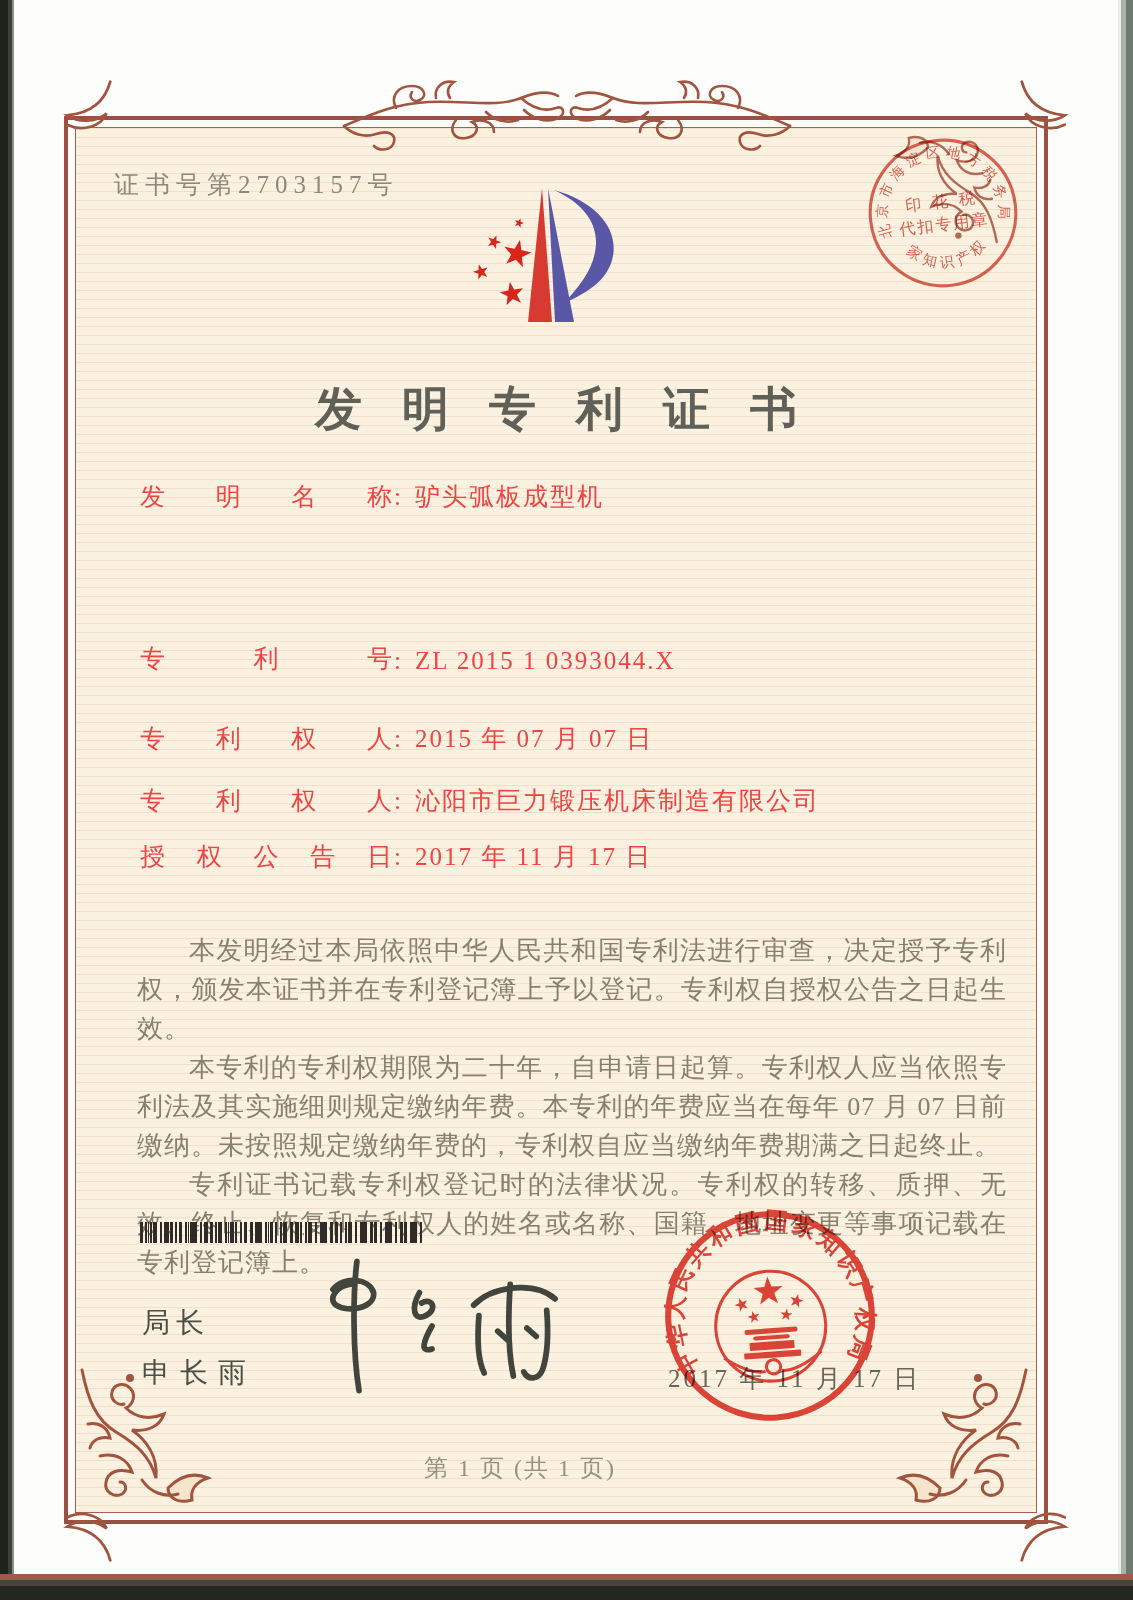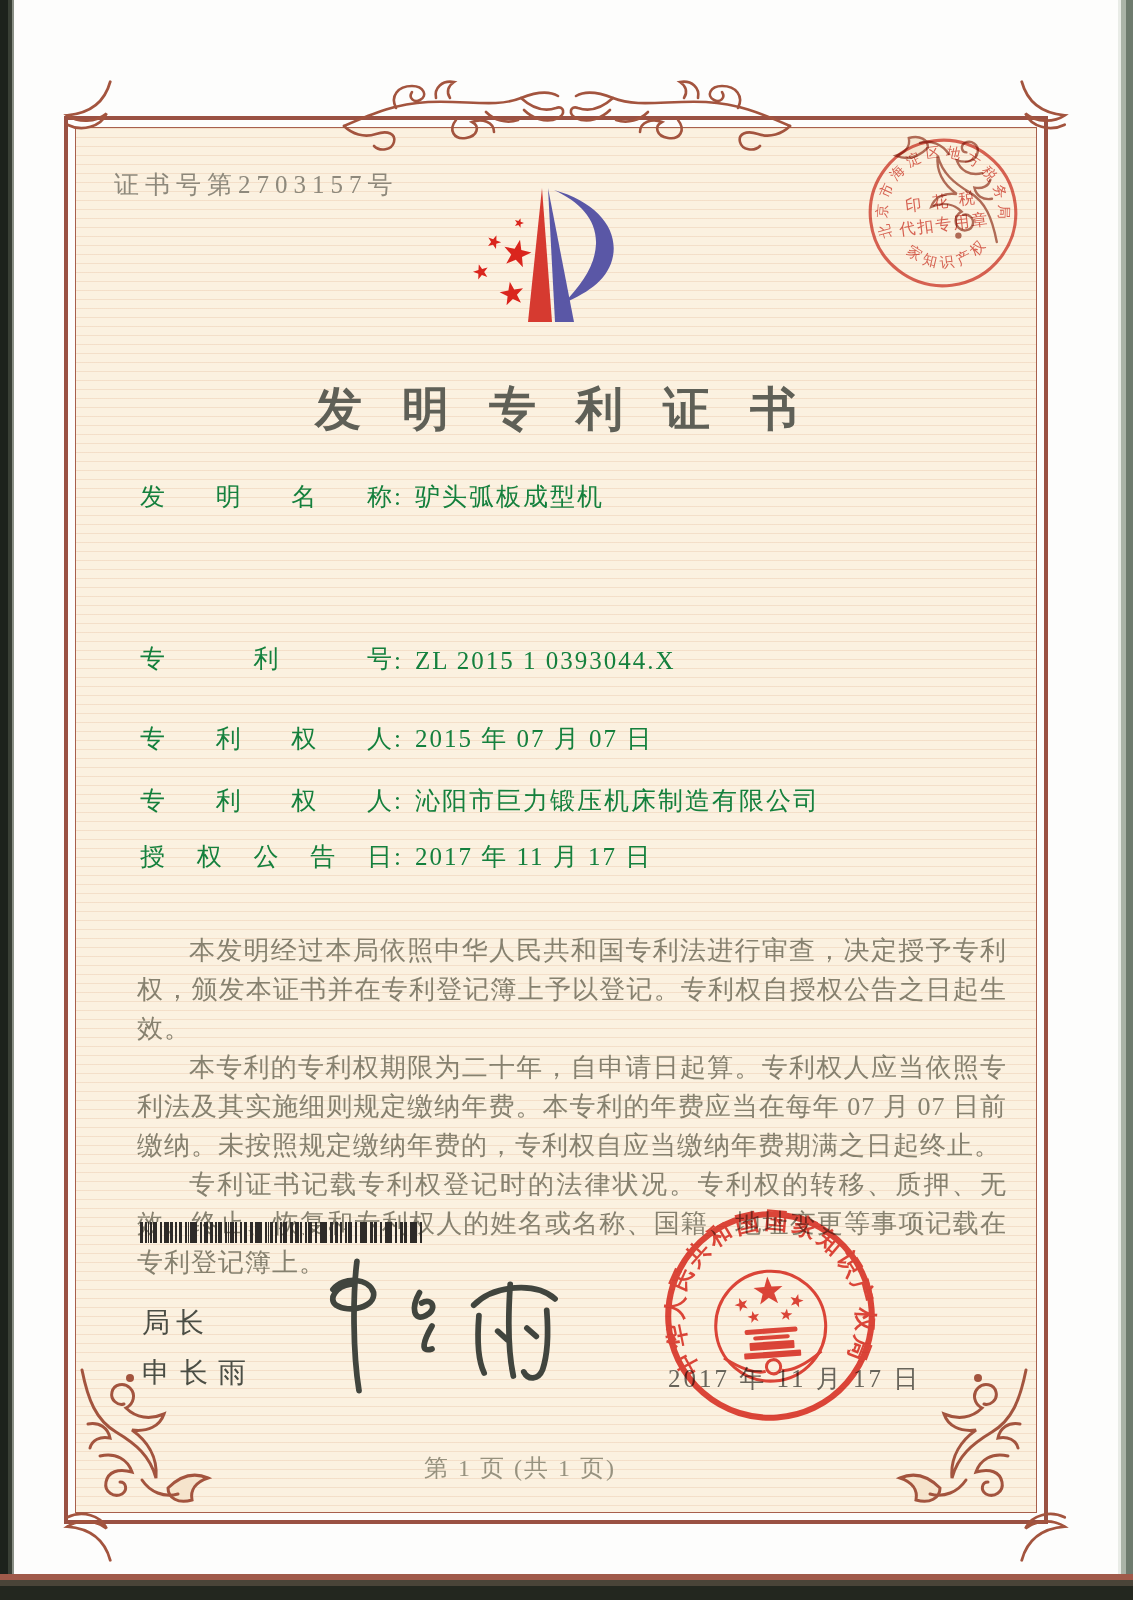--- a/index.html
+++ b/index.html
@@ -24,21 +24,21 @@
     background-image:repeating-linear-gradient(180deg,rgba(216,158,118,.22) 0 1px,rgba(255,255,255,0) 1px 9px);}
 
   .orn{position:absolute;color:#a3543e;}
   svg{display:block;}
 
   .cert-no{position:absolute;left:114px;top:168px;font-size:25px;letter-spacing:6px;color:#8e897c;}
   .logo{position:absolute;left:452px;top:174px;}
   .title{position:absolute;left:84px;top:330px;width:984px;text-align:center;
     font-size:47px;letter-spacing:40px;color:#5f6057;font-weight:700;margin-top:48px;}
 
-  .field{position:absolute;left:140px;font-size:25px;color:#15803d;white-space:nowrap;}
+  .field{position:absolute;left:140px;font-size:25px;color:#ef4444;white-space:nowrap;}
   .flabel{display:inline-block;width:252px;text-align:justify;text-align-last:justify;vertical-align:bottom;}
   .fcolon{margin-left:2px;}
   .fvalue{margin-left:14px;letter-spacing:2px;}
 
   .paras{position:absolute;left:137px;top:931px;width:870px;}
   .paras p{margin:0;text-indent:2em;text-align:justify;font-size:26px;line-height:39px;
     color:#86816f;letter-spacing:1px;}
 
   .barcode{position:absolute;left:140px;top:1222px;width:284px;height:21px;
     background:

